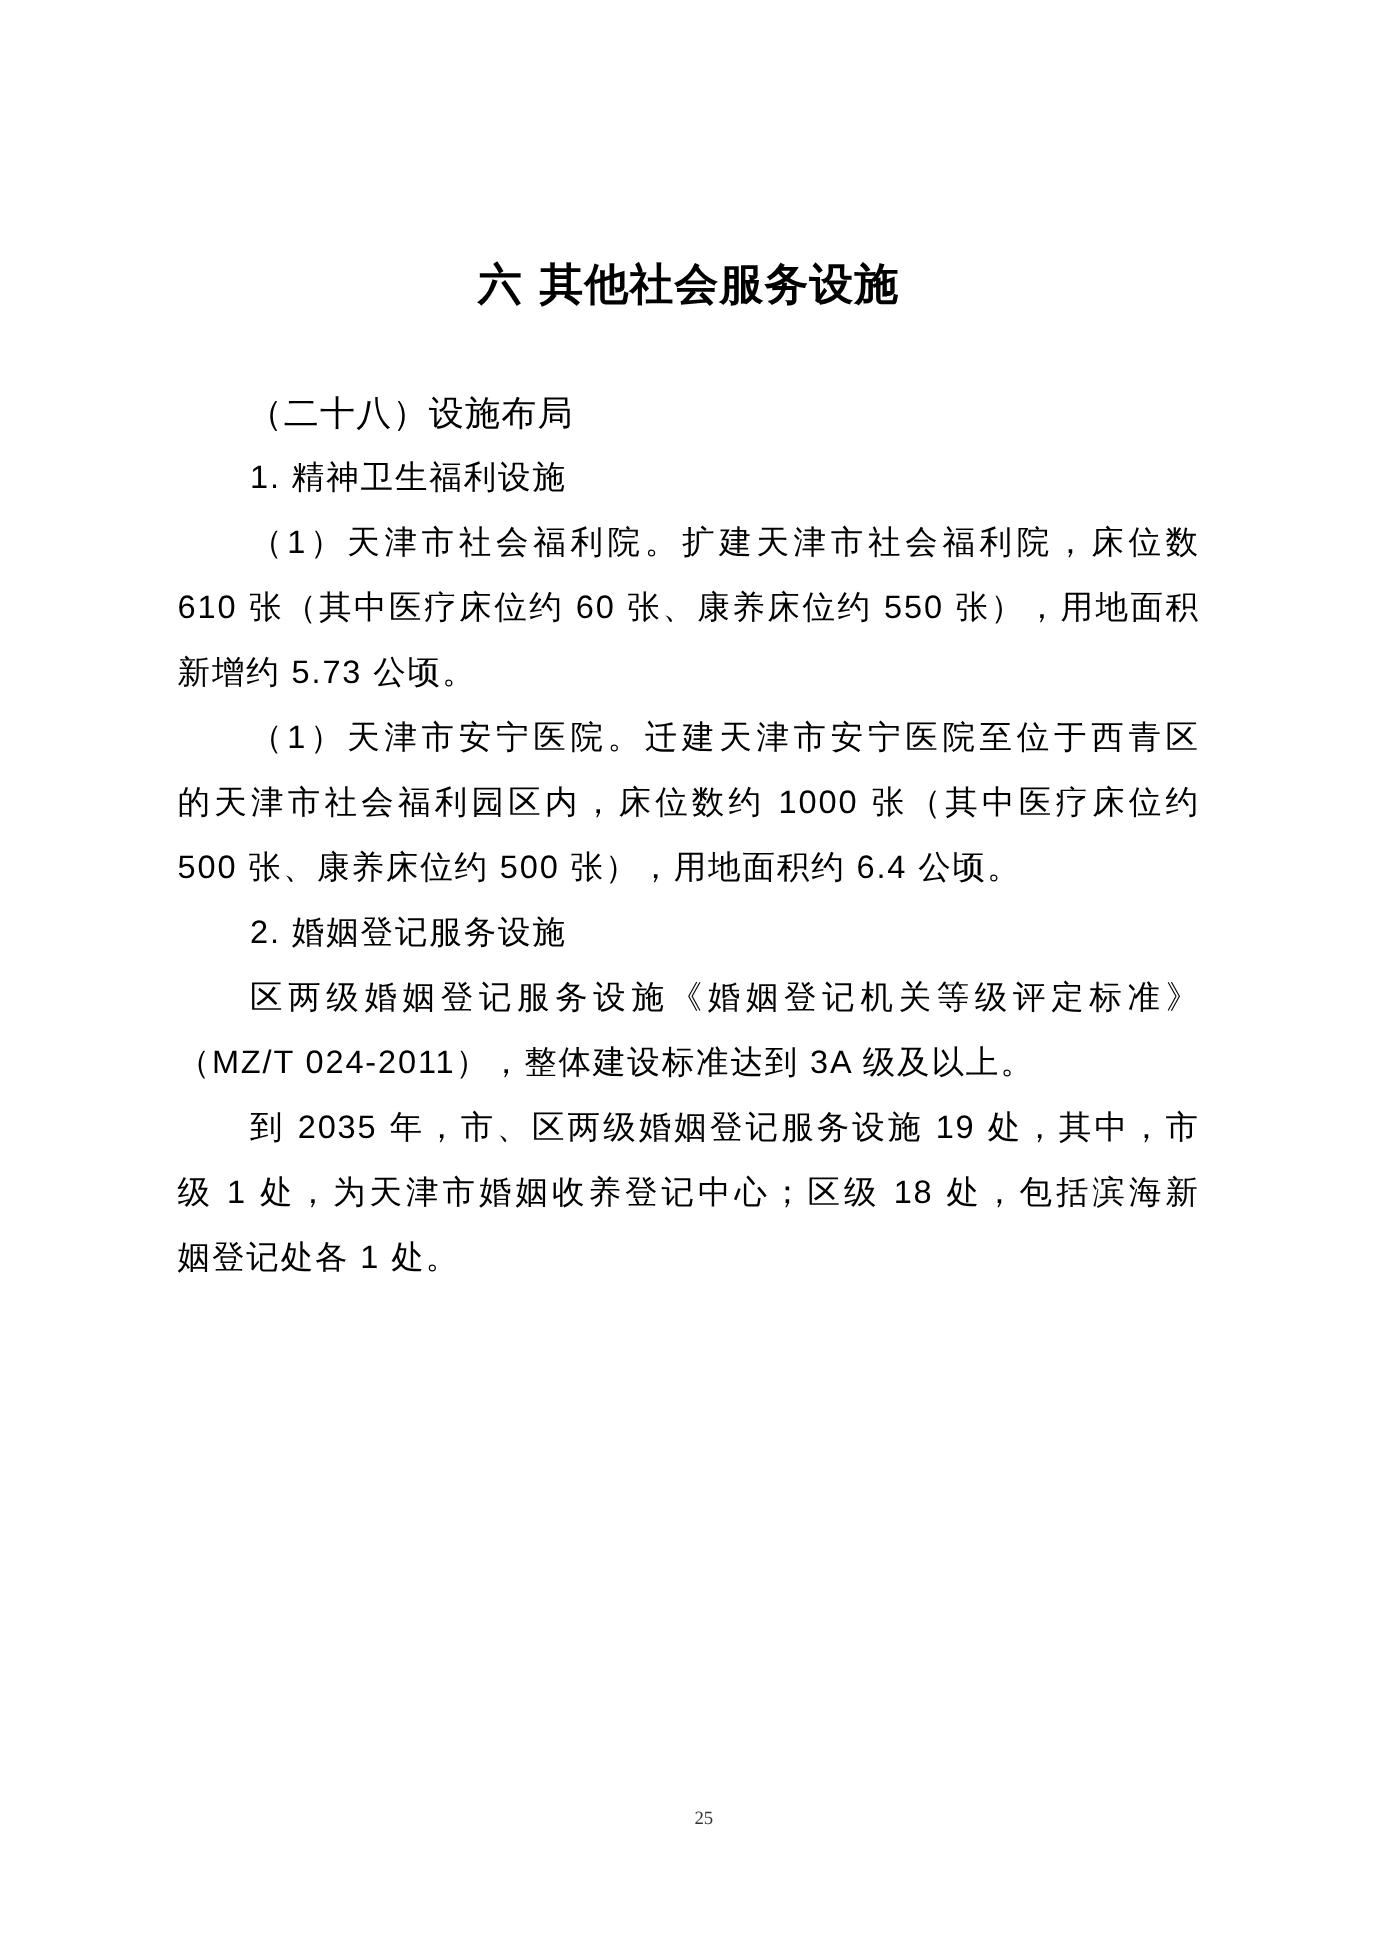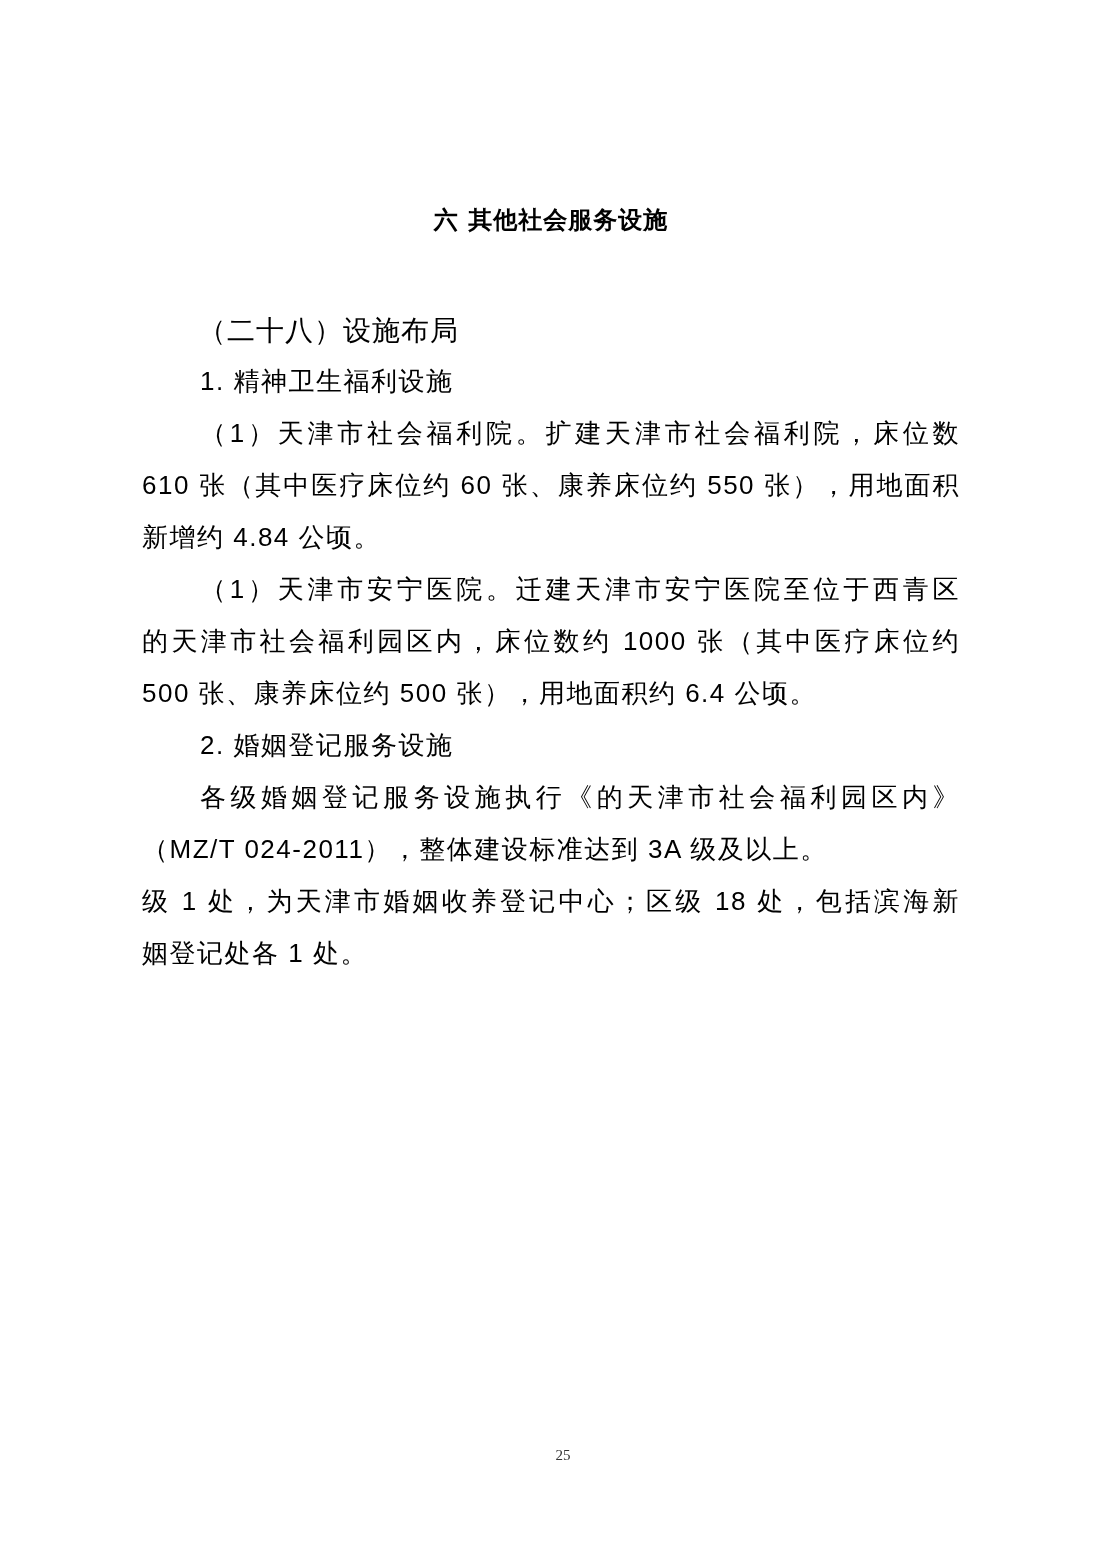--- a/index.html
+++ b/index.html
@@ -1,20 +1,20 @@
 <!DOCTYPE html>
 <html><head>
   <meta charset="utf-8">
   <style>
     html, body { margin: 0; padding: 0; background: #ffffff; }
     body { width: 1102px; height: 1559px; position: relative; overflow: hidden; color: #000; }
     .page { position: absolute; left: 0; top: 0; width: 1102px; height: 1559px; background: #fff; }
     .chapter-title {
       position: absolute; top: 204px; left: 0; width: 1102px; text-align: center;
-      font-family: "DejaVu Sans", sans-serif; font-weight: bold; font-size: 24px; letter-spacing: 1px;
+      font-family: "DejaVu Sans", sans-serif; font-weight: bold; font-size: 35px; letter-spacing: 1px;
     }
     .section-title {
       position: absolute; top: 312px; left: 198px;
       font-family: "DejaVu Sans", sans-serif; font-weight: normal; font-size: 28px; letter-spacing: 1px;
     }
     .body-text {
       position: absolute; left: 142px; width: 818px;
       font-family: Liberation Sans, sans-serif; font-size: 26px; line-height: 52px;
       text-align: justify; text-align-last: left; letter-spacing: 1.5px;
     }
@@ -33,30 +33,31 @@
 
   <div class="chapter-title">六  其他社会服务设施</div>
 
   <div class="section-title">（二十八）设施布局</div>
 
   <div class="body-text" style="top:355px;">
     <span class="line last indent">1. 精神卫生福利设施</span>
 
     <span class="line indent">（1）天津市社会福利院。扩建天津市社会福利院，床位数</span>
     <span class="line">610 张（其中医疗床位约 60 张、康养床位约 550 张），用地面积</span>
-    <span class="line last">新增约 4.84 公顷。</span>
+    <span class="line last">新增约 5.73 公顷。</span>
 
     <span class="line indent">（1）天津市安宁医院。迁建天津市安宁医院至位于西青区</span>
     <span class="line">的天津市社会福利园区内，床位数约 1000 张（其中医疗床位约</span>
     <span class="line last">500 张、康养床位约 500 张），用地面积约 6.4 公顷。</span>
 
     <span class="line last indent">2. 婚姻登记服务设施</span>
 
-    <span class="line indent">各级婚姻登记服务设施执行《的天津市社会福利园区内》</span>
+    <span class="line indent">区两级婚姻登记服务设施《婚姻登记机关等级评定标准》</span>
     <span class="line last">（MZ/T 024-2011），整体建设标准达到 3A 级及以上。</span>
 
+    <span class="line indent">到 2035 年，市、区两级婚姻登记服务设施 19 处，其中，市</span>
     <span class="line">级 1 处，为天津市婚姻收养登记中心；区级 18 处，包括滨海新</span>
     <span class="line last">姻登记处各 1 处。</span>
   </div>
 
   <div class="page-number">25</div>
 
 </div>
 
 </body></html>

